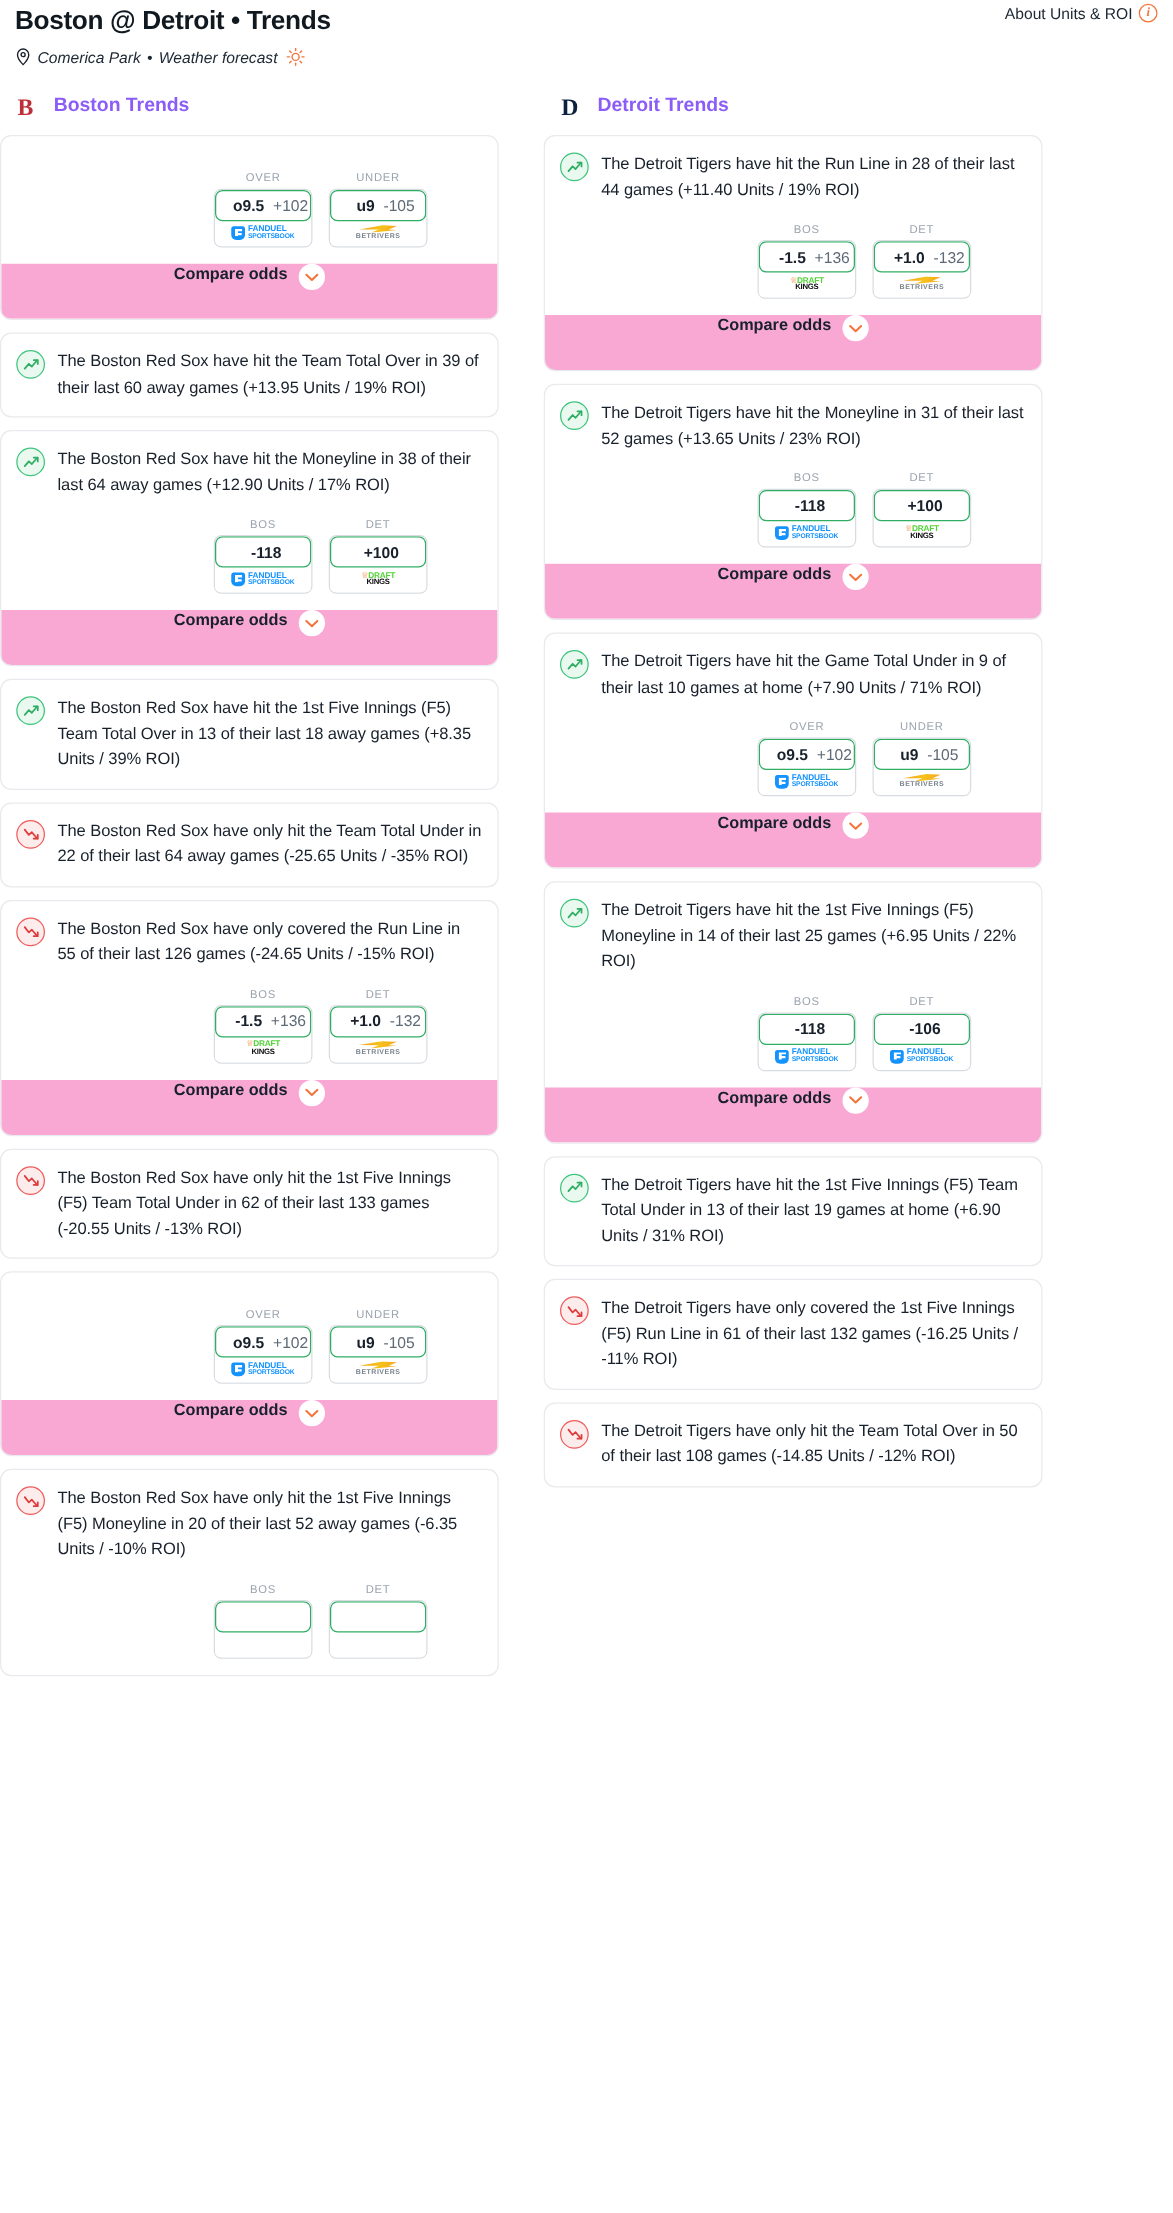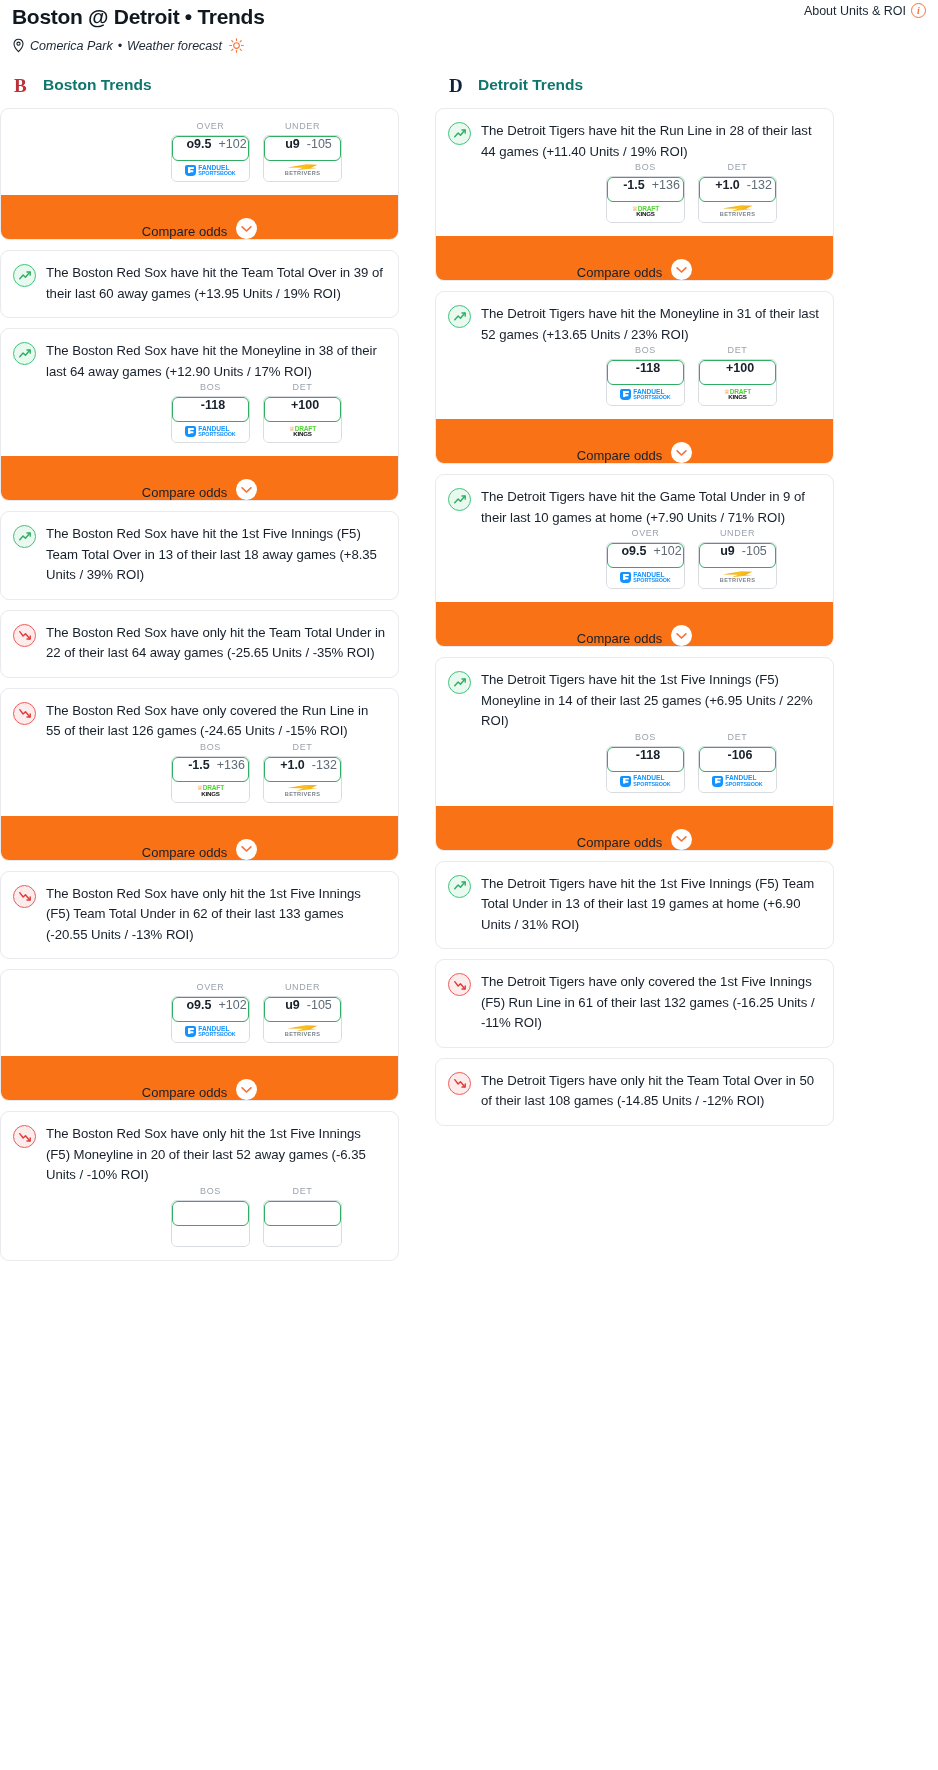--- a/index.html
+++ b/index.html
@@ -73,21 +73,21 @@
   .column.left { margin-left: 0px; }
 
   .col-header {
     display: flex;
     align-items: center;
     gap: 9px;
     padding-left: 12px;
     margin-bottom: 11px;
   }
   .col-header .team-logo { width: 22px; height: 24px; display: flex; align-items: center; justify-content: center; }
-  .col-header-title { font-size: 15.5px; font-weight: bold; color: #0f766e; }
+  .col-header-title { font-size: 15.5px; font-weight: bold; color: #8b5cf6; }
 
   
   .trend-card {
     border: 1px solid #e8eaed;
     border-radius: 9px;
     background: #fff;
     margin-bottom: 10px;
     padding: 12px 12px 0 12px;
     overflow: hidden;
   }
@@ -106,20 +106,21 @@
     line-height: 20.5px;
     color: #17202b;
     letter-spacing: -0.05px;
   }
 
   
   .odds-wrap {
     display: flex;
     justify-content: flex-end;
     gap: 13px;
+    margin-top: 16px;
     padding-right: 44px;
   }
   .odds-col { width: 79px; }
   .odds-label {
     font-size: 9px;
     letter-spacing: 0.6px;
     color: #9aa3ad;
     text-align: center;
     margin-bottom: 4px;
     font-weight: 500;
@@ -129,21 +130,21 @@
     border-radius: 6px;
     overflow: hidden;
     background: #fff;
   }
   .odds-price {
     border: 1.4px solid #2fae63;
     border-radius: 6px;
     background: #fff;
     height: 25px;
     display: flex;
-    align-items: flex-start;
+    align-items: center;
     justify-content: center;
     gap: 7px;
     font-size: 12.5px;
     position: relative;
     z-index: 1;
     padding-left: 12px;
   }
   .odds-price .pt { font-weight: bold; color: #17202b; }
   .odds-price .am { color: #5e6a76; font-weight: normal; }
   .book-strip {
@@ -185,27 +186,28 @@
     width: 30px; height: 6px;
     background: linear-gradient(100deg,#f6a21c 0%, #f6c21c 55%, #f6a21c 100%);
     clip-path: polygon(0 55%, 62% 0, 100% 10%, 78% 58%, 100% 62%, 30% 100%, 52% 58%);
     margin-bottom: 1px;
   }
   .bk-br .txt { font-size: 5.6px; font-weight: bold; color: #7c848d; letter-spacing: 0.4px; }
 
   
   .compare-odds {
     margin: 13px -12px 0 -12px;
-    background: #f97316;
+    background: #f9a8d4;
     height: 44px;
     display: flex;
-    align-items: flex-end;
+    align-items: flex-start;
     justify-content: center;
     gap: 9px;
     cursor: pointer;
+    font-weight: bold;
   }
   .compare-odds-label { font-size: 13px; color: #17202b; }
   .chev-circle {
     width: 21px; height: 21px;
     background: #fff;
     border-radius: 50%;
     display: flex; align-items: center; justify-content: center;
   }
   .card-pad-bottom { height: 13px; }
 </style>

